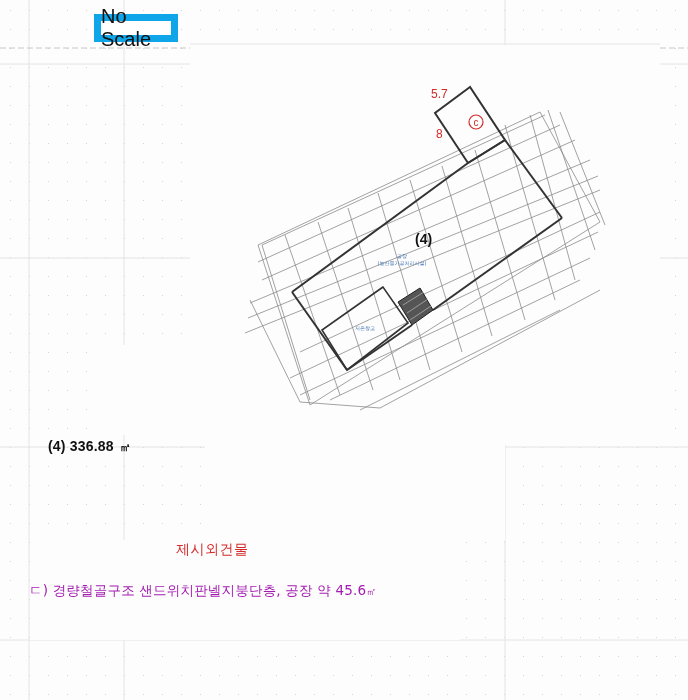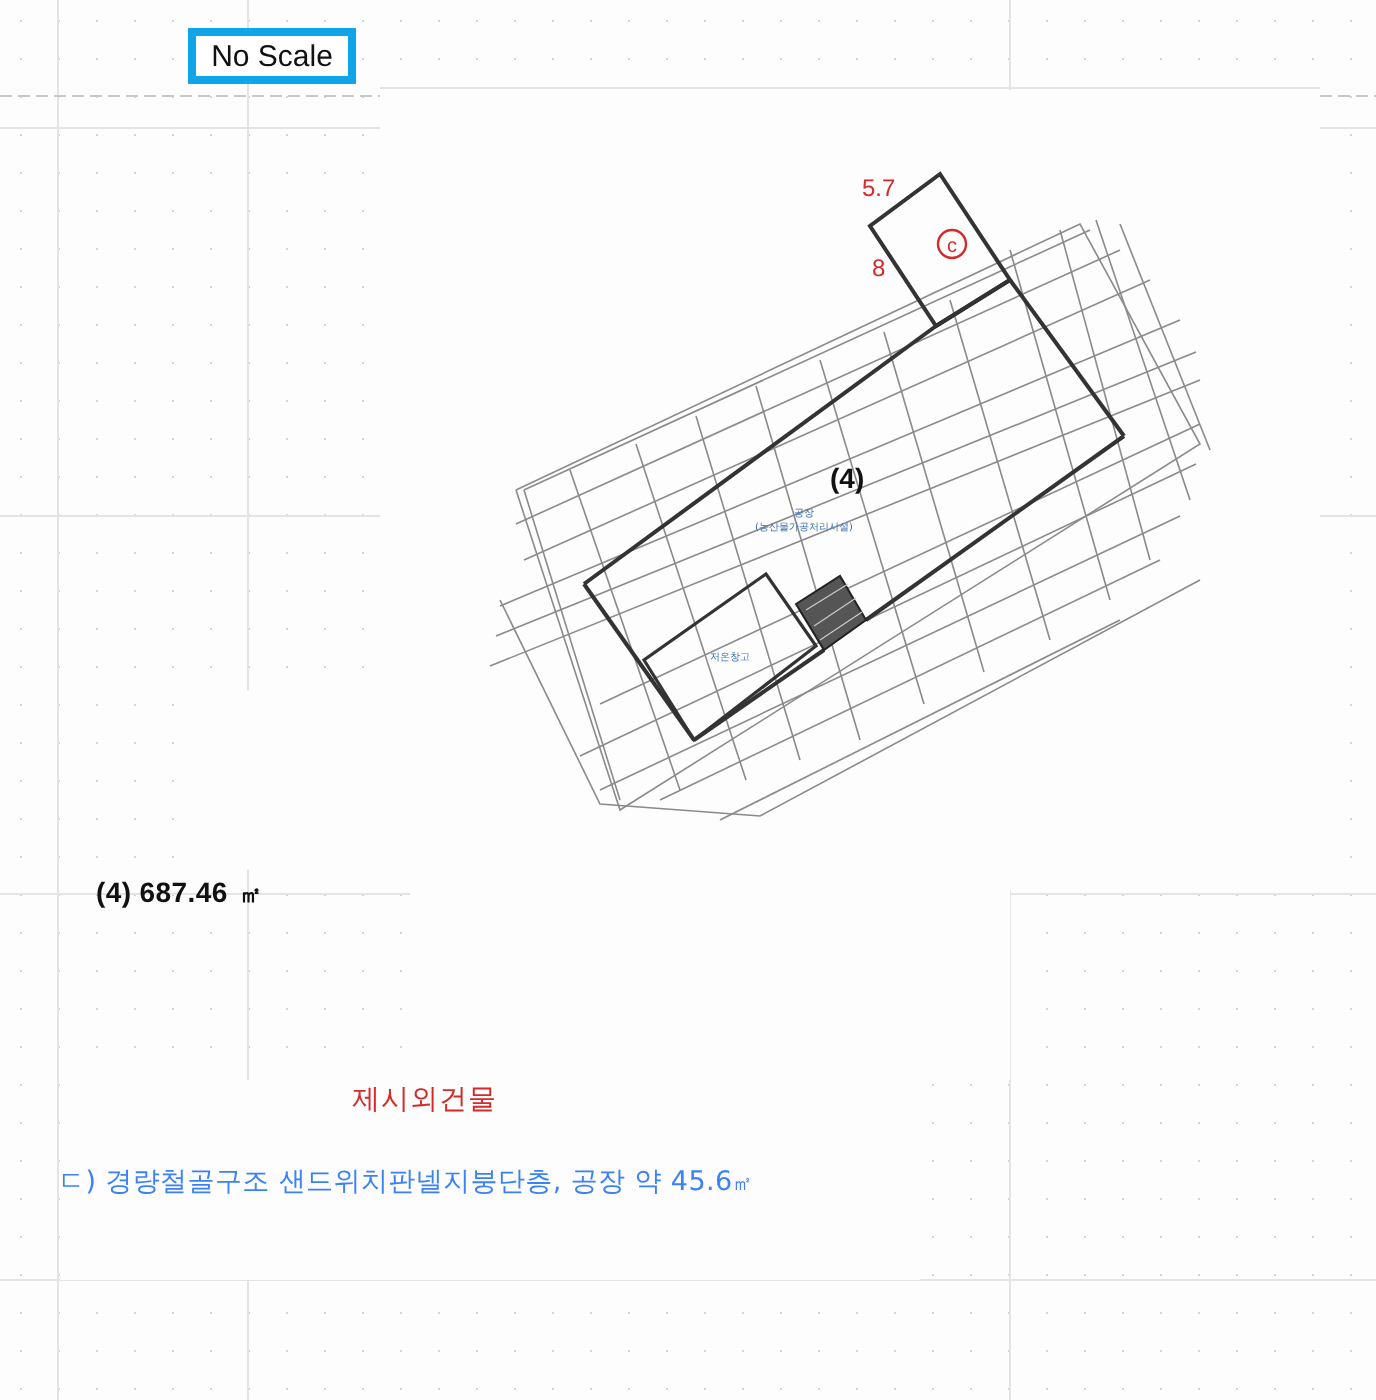--- a/index.html
+++ b/index.html
@@ -1,24 +1,24 @@
 <!DOCTYPE html>
 <html><head>
 <meta charset="utf-8">
 <style>
   html, body { margin:0; padding:0; }
   body { width:688px; height:700px; background:#fdfdfd; position:relative; overflow:hidden; font-family:"DejaVu Sans","Liberation Sans",sans-serif; }
   .bg-grid { position:absolute; left:0; top:0; width:688px; height:700px; }
   .white-patch { position:absolute; background:#fdfdfd; }
-  .no-scale { position:absolute; left:94px; top:14px; width:84px; height:28px; border:4px solid #0ea5e9; background:#fff; font-size:15px; color:#111; display:flex; align-items:center; justify-content:center; box-sizing:border-box; font-family:"Liberation Sans",sans-serif; }
+  .no-scale { position:absolute; left:94px; top:14px; width:84px; height:28px; border:7px solid #0ea5e9; background:#fff; font-size:20px; color:#111; display:flex; align-items:center; justify-content:center; box-sizing:border-box; font-family:"Liberation Sans",sans-serif; }
   .drawing { position:absolute; left:0; top:0; width:688px; height:700px; }
   .area-label { position:absolute; left:48px; top:438px; font-size:14px; font-weight:bold; color:#111; font-family:"Liberation Sans",sans-serif; letter-spacing:0.2px; }
   .area-label .unit { font-size:11px; font-weight:bold; margin-left:6px; }
   .extra-title { position:absolute; left:176px; top:541px; font-size:14px; color:#d42a2a; font-family:Liberation Serif, serif; letter-spacing:0.5px; }
-  .extra-desc { position:absolute; left:29px; top:582px; font-size:13.5px; color:#3b82f6; font-family:"DejaVu Sans",sans-serif; letter-spacing:0.2px; white-space:nowrap; }
+  .extra-desc { position:absolute; left:29px; top:582px; font-size:13.5px; color:#a21caf; font-family:"DejaVu Sans",sans-serif; letter-spacing:0.2px; white-space:nowrap; }
   .extra-desc .unit { font-size:10px; }
 </style>
 </head>
 <body>
 
 <svg class="bg-grid" width="688" height="700" viewBox="0 0 688 700">
   <defs>
     <pattern id="dots" width="19" height="19" patternUnits="userSpaceOnUse" x="10" y="10">
       <rect x="0" y="0" width="1" height="1" fill="#d4d4d4"></rect>
     </pattern>
@@ -106,19 +106,19 @@
   <text x="402" y="265" font-family="DejaVu Sans, sans-serif" font-size="5" fill="#3a6fb0" text-anchor="middle">(농산물가공처리시설)</text>
   <text x="365" y="330" font-family="DejaVu Sans, sans-serif" font-size="5" fill="#3a6fb0" text-anchor="middle">저온창고</text>
 
   <text x="431" y="98" font-family="Liberation Sans, sans-serif" font-size="12" fill="#d42a2a">5.7</text>
   <text x="436" y="138" font-family="Liberation Sans, sans-serif" font-size="12" fill="#d42a2a">8</text>
   <circle cx="476" cy="122" r="7" fill="none" stroke="#d42a2a" stroke-width="1.2"></circle>
   <text x="476" y="126" font-family="Liberation Sans, sans-serif" font-size="10" fill="#d42a2a" text-anchor="middle">c</text>
 </svg>
 
 <div class="area-label">
-  <span>(4) 687.46</span><span class="unit">㎡</span>
+  <span>(4) 336.88</span><span class="unit">㎡</span>
 </div>
 
 <div class="extra-title">제시외건물</div>
 <div class="extra-desc">
   <span>ㄷ) 경량철골구조 샌드위치판넬지붕단층,  공장   약 45.6</span><span class="unit">㎡</span>
 </div>
 
 </body></html>

